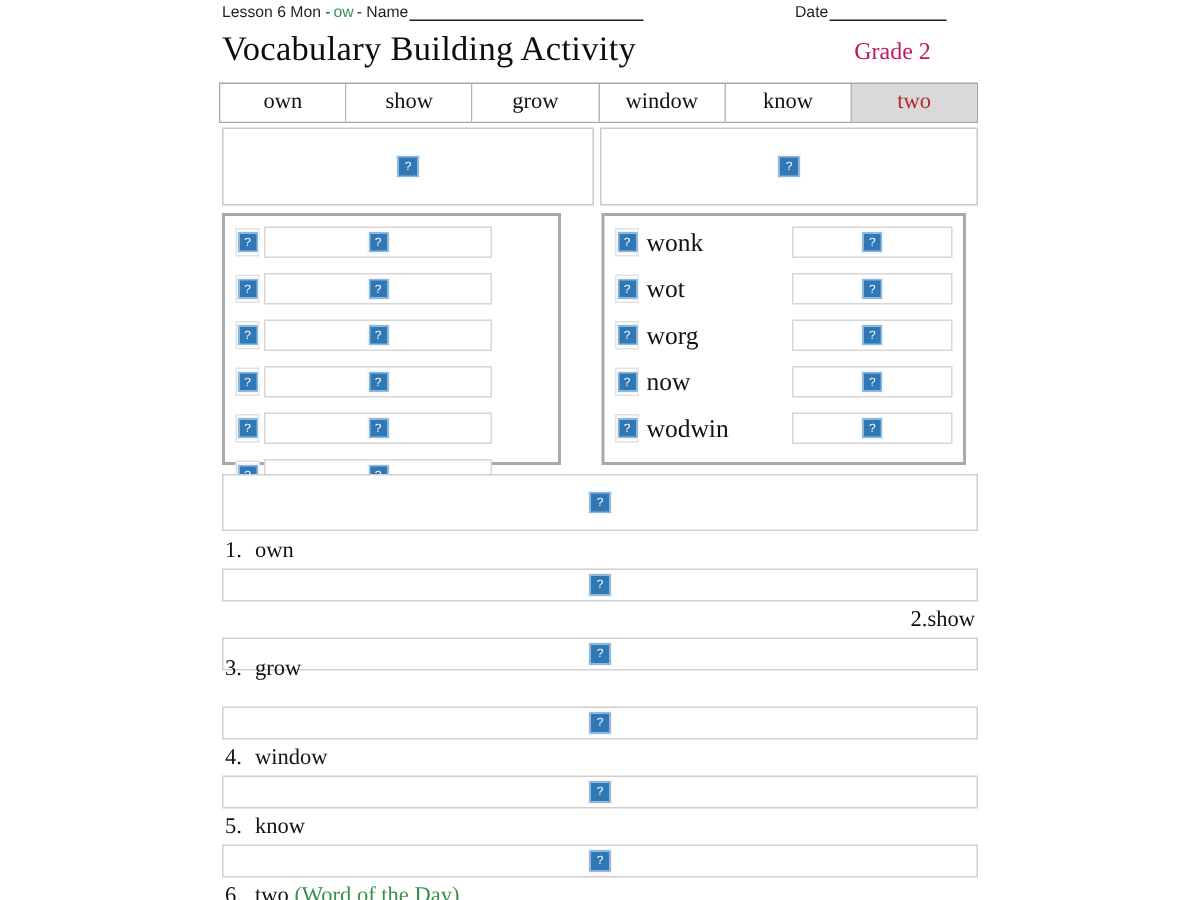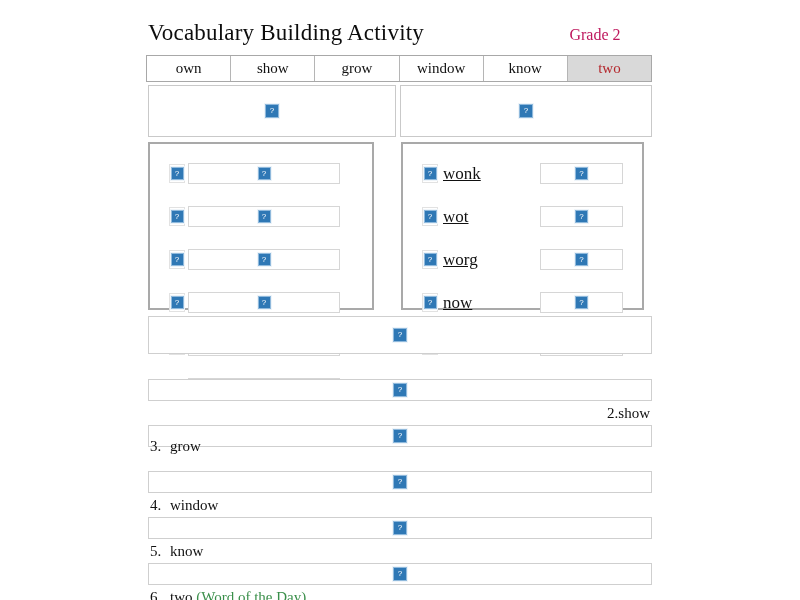--- a/index.html
+++ b/index.html
@@ -148,24 +148,23 @@
     box-sizing: border-box;
     background: #ffffff;
   }
   .panel.left  { left: 148px; width: 226px; }
   .panel.right { left: 401px; width: 243px; }
 
   .prow {
     display: flex;
     align-items: center;
     height: 27px;
-    margin: 16px;
+    margin: 4px;
     padding: 0 3px;
     box-sizing: border-box;
-    text-decoration: underline;
   }
   .prow .tile {
     width: 16px;
     height: 19px;
     border: 1px solid #e2e2e2;
     box-sizing: border-box;
     display: flex;
     align-items: center;
     justify-content: center;
     background: #ffffff;
@@ -216,20 +215,32 @@
     white-space: nowrap;
   }
   .numline .num { display: inline-block; width: 20px; }
   .wotd { color: #3a8f4a; }
 </style>
 </head>
 <body>
 
 <div class="page">
 
+  <div class="hdr-line">
+    <div class="hdr-left">
+      <span>Lesson 6 Mon - </span>
+        <span class="vowel-green">ow</span>
+        <span> - Name</span>
+        <span class="rule rule-name"></span>
+    </div>
+    <div class="hdr-right">
+      <span>Date</span>
+        <span class="rule rule-date"></span>
+    </div>
+  </div>
 
   <div class="title">Vocabulary Building Activity</div>
   <div class="grade">Grade 2</div>
 
   <div class="wordbank">
     <div class="wb-cell">own</div>
     <div class="wb-cell">show</div>
     <div class="wb-cell">grow</div>
     <div class="wb-cell">window</div>
     <div class="wb-cell">know</div>
@@ -339,20 +350,23 @@
       <span class="blank">
           <span class="bimg"></span>
         </span>
     </div>
   </div>
 
   <div class="wide-box" style="top:316px;height:38px;">
     <span class="bimg lg"></span>
   </div>
 
+  <div class="numline" style="top:359px;">
+    <span class="num">1.</span><span>own</span>
+  </div>
   <div class="wide-box" style="top:379px;height:22px;">
     <span class="bimg lg"></span>
   </div>
 
   <div class="numline" style="top:405px;text-align:right;">
     <span class="num">2.</span><span>show</span>
   </div>
   <div class="wide-box" style="top:425px;height:22px;">
     <span class="bimg lg"></span>
   </div>

